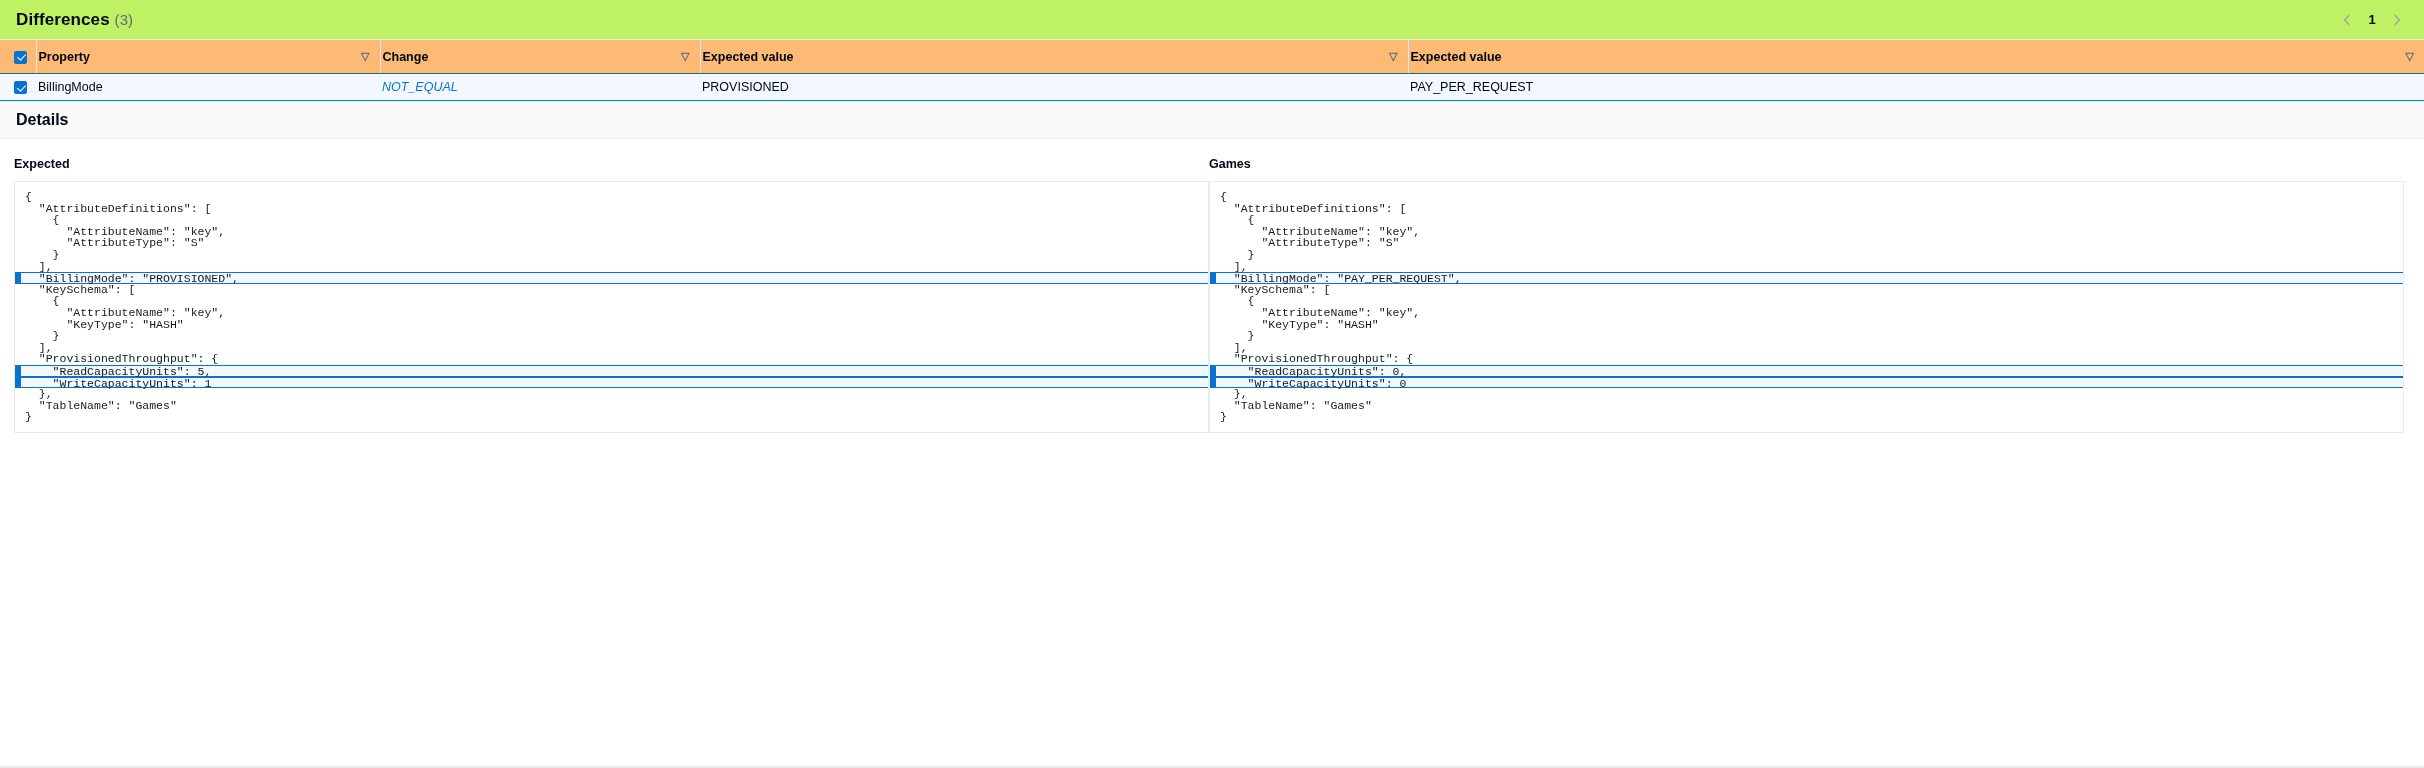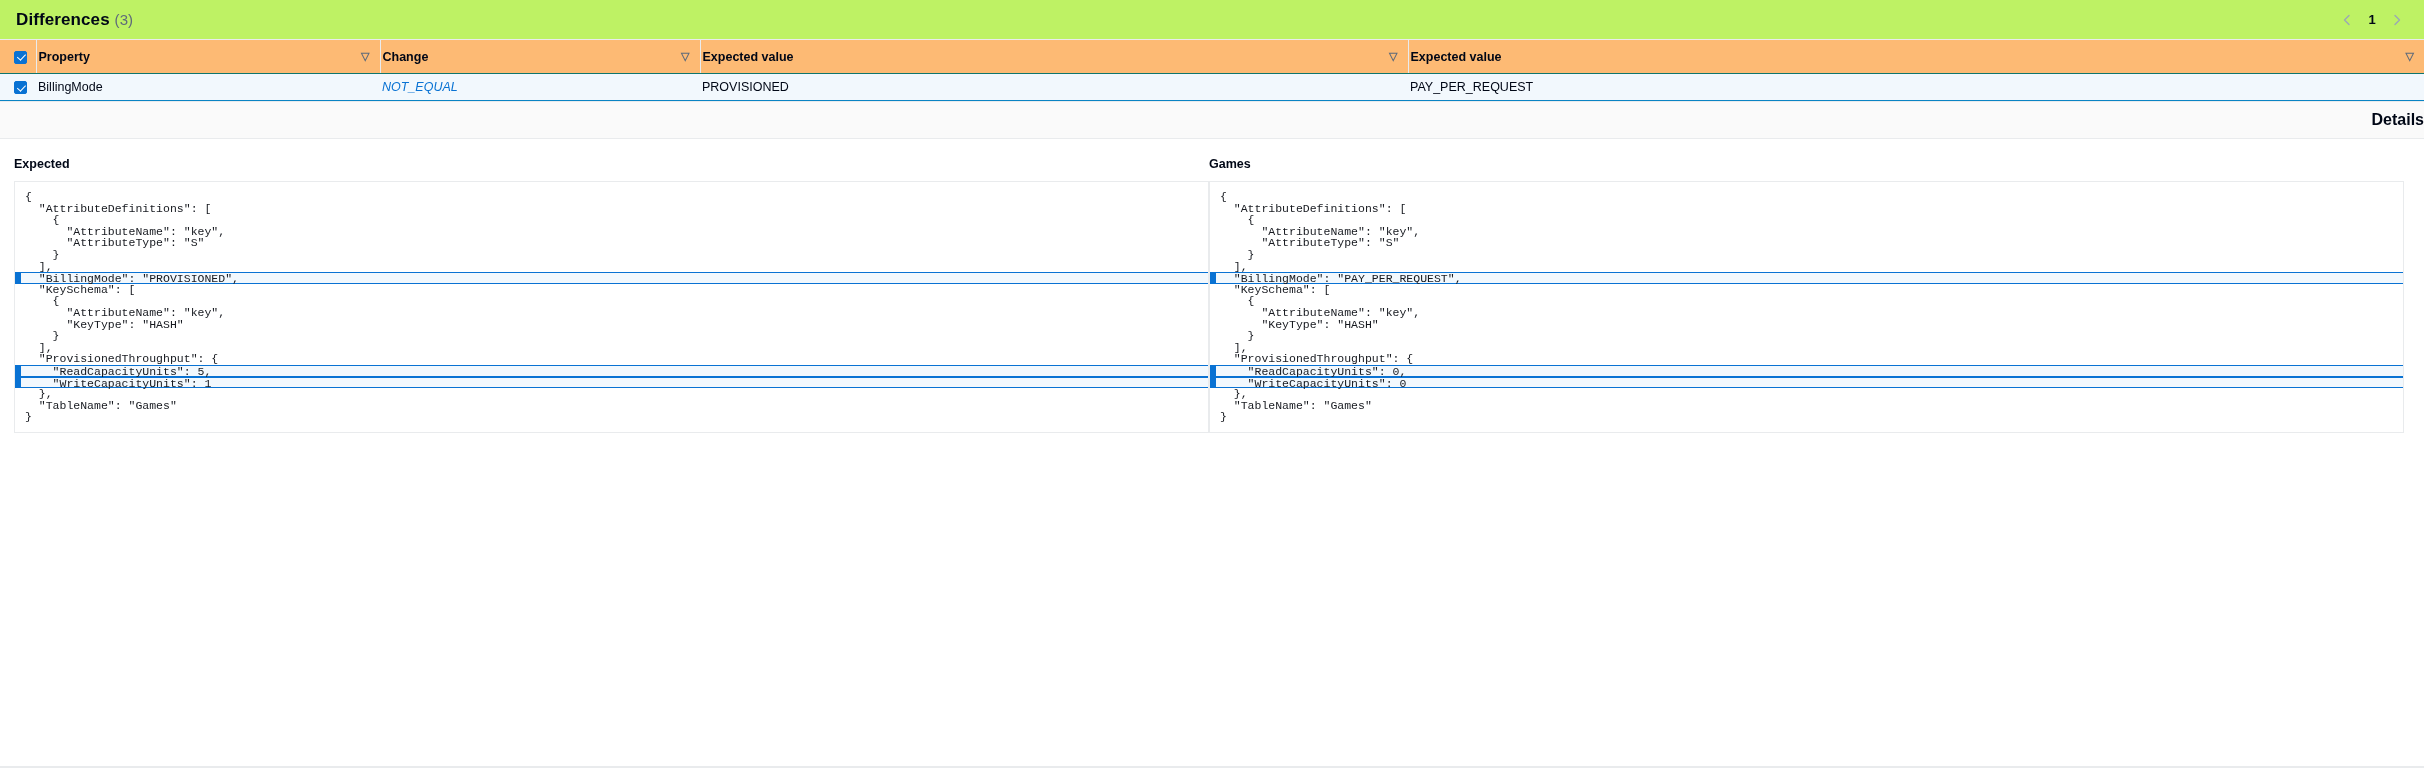--- a/index.html
+++ b/index.html
@@ -145,21 +145,20 @@
   
   .details-header {
     height: 38px;
     background: #fafafa;
     border-top: 1px solid #e9ebed;
     border-bottom: 1px solid #e9ebed;
     display: flex;
     align-items: center;
     padding-left: 16px;
     box-sizing: border-box;
-    justify-content: flex-end;
   }
   .details-title {
     font-size: 16px;
     font-weight: bold;
     color: #000716;
   }
   .panels {
     display: flex;
     padding: 18px 20px 12px 14px;
     box-sizing: border-box;

